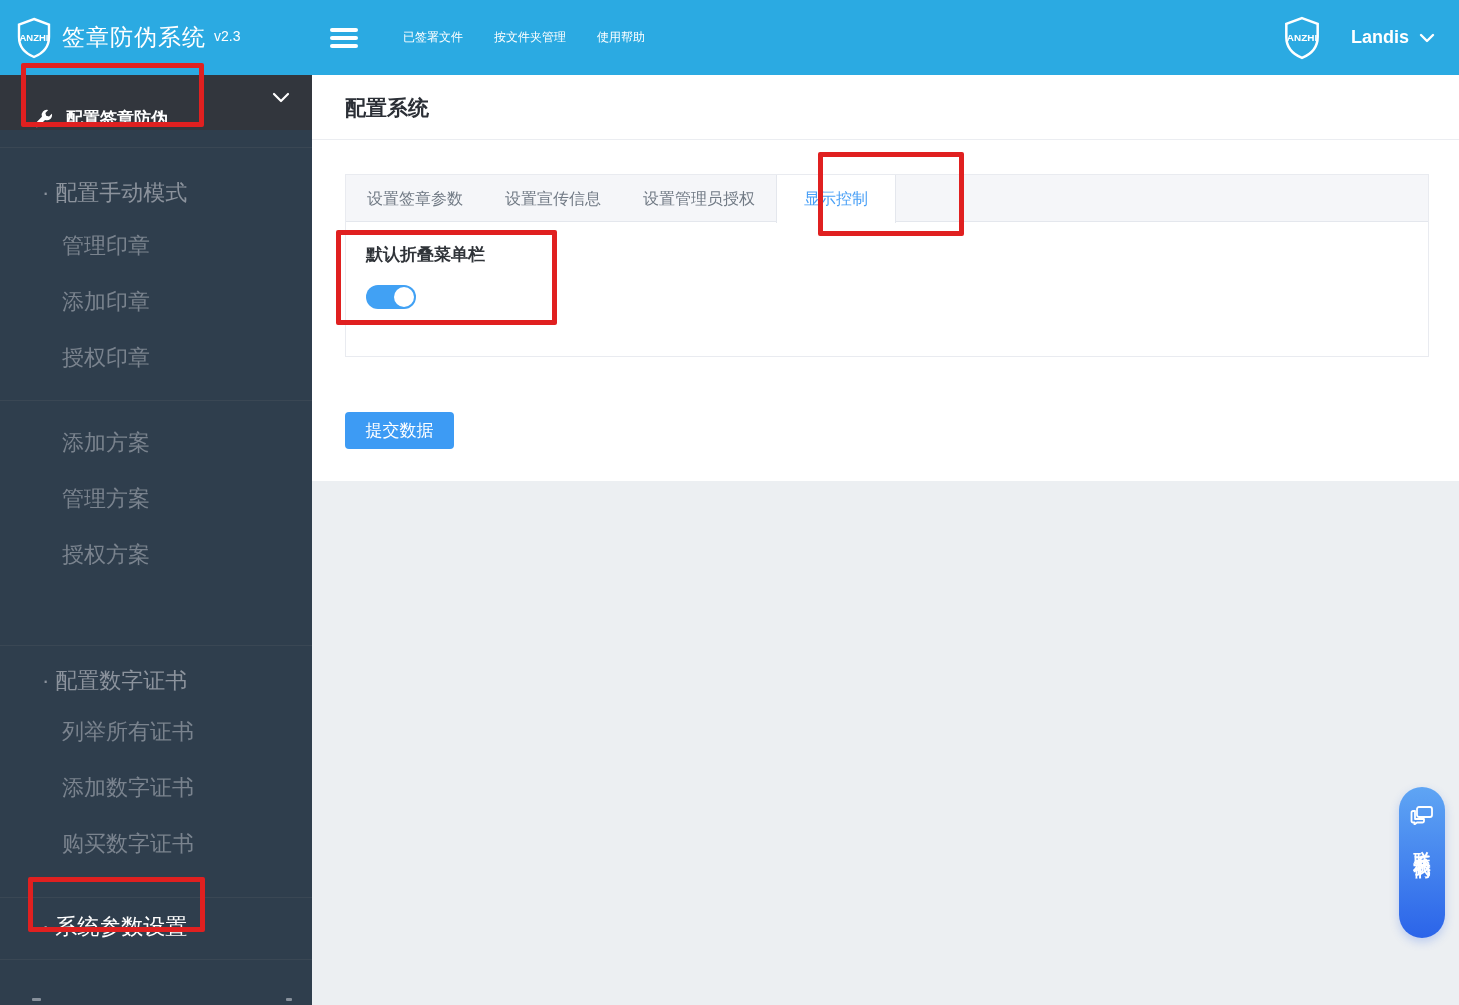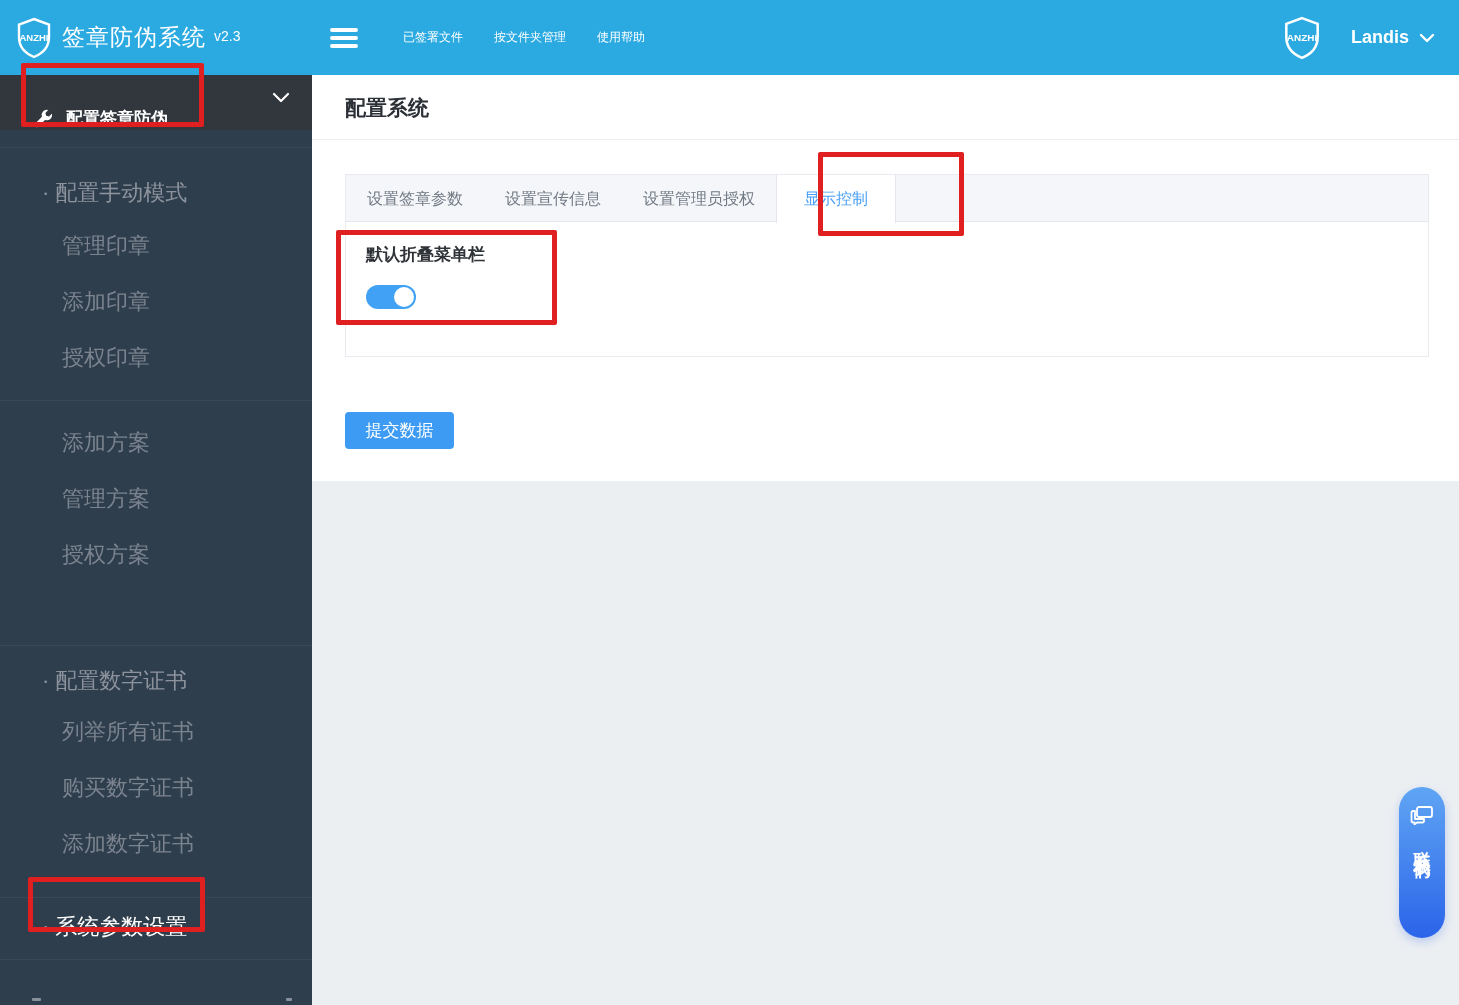--- a/index.html
+++ b/index.html
@@ -139,22 +139,22 @@
         <div class="sb-item">授权印章</div>
       </div>
       <div class="sb-section s2">
         <div class="sb-item">添加方案</div>
         <div class="sb-item">管理方案</div>
         <div class="sb-item">授权方案</div>
       </div>
       <div class="sb-section s3">
         <div class="sb-title"><span class="bullet">·</span><span>配置数字证书</span></div>
         <div class="sb-item">列举所有证书</div>
+        <div class="sb-item">添加数字证书</div>
         <div class="sb-item">购买数字证书</div>
-        <div class="sb-item">添加数字证书</div>
       </div>
       <div class="sb-section s4">
         <div class="sb-title"><span class="bullet">·</span><span>系统参数设置</span></div>
       </div>
       <div class="sb-stub">
         <span class="m1"></span>
         <span class="m2"></span>
       </div>
     </div>
   </aside>

